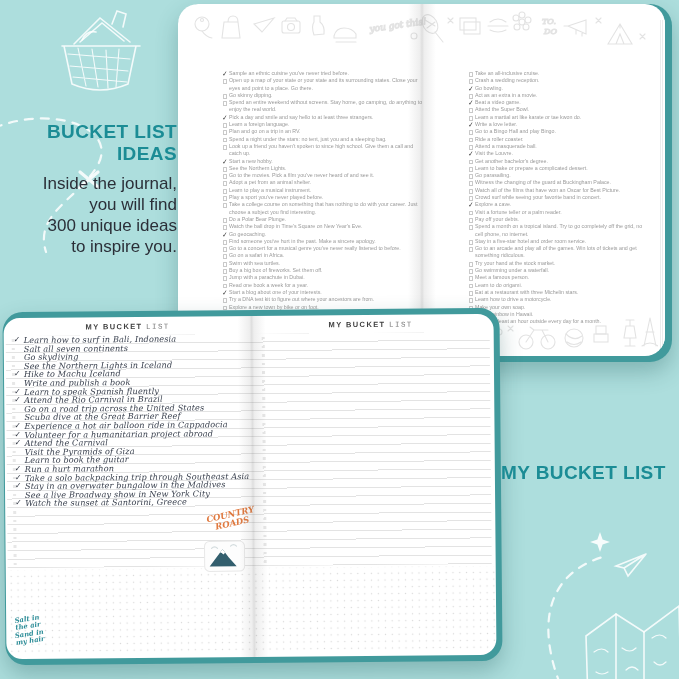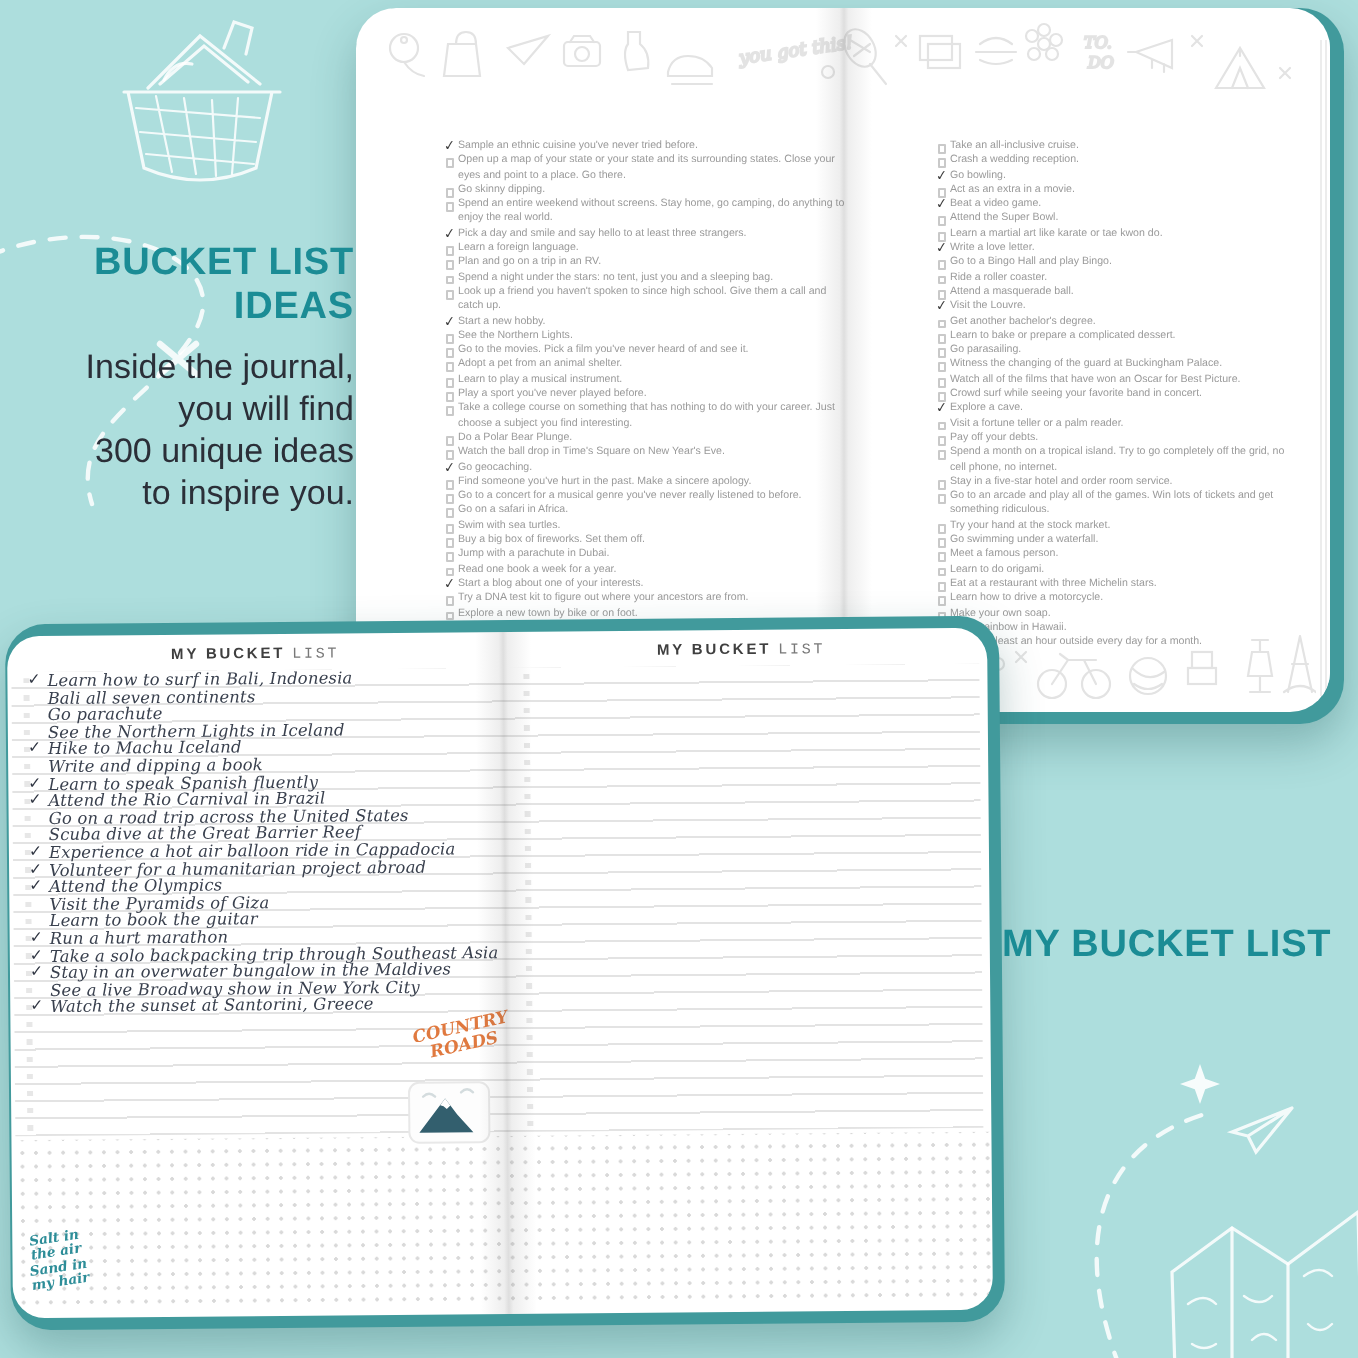--- a/index.html
+++ b/index.html
@@ -468,32 +468,32 @@
         <span class="bold">MY BUCKET</span>
         <span class="light">LIST</span>
       </div>
 
       <div class="ruled"></div>
       <div class="sq-col" style="left:8px;"></div>
       <div class="sq-col" style="left:258px;"></div>
 
       <div class="hand">
           <div class="hand-row"><span class="mark checked">✓</span><span class="txt">Learn how to surf in Bali, Indonesia</span></div>
-          <div class="hand-row"><span class="mark box"></span><span class="txt">Bali all seven continents</span></div>
-          <div class="hand-row"><span class="mark box"></span><span class="txt">Go parachute</span></div>
+          <div class="hand-row"><span class="mark box"></span><span class="txt">Salt all seven continents</span></div>
+          <div class="hand-row"><span class="mark box"></span><span class="txt">Go skydiving</span></div>
           <div class="hand-row"><span class="mark box"></span><span class="txt">See the Northern Lights in Iceland</span></div>
           <div class="hand-row"><span class="mark checked">✓</span><span class="txt">Hike to Machu Iceland</span></div>
-          <div class="hand-row"><span class="mark box"></span><span class="txt">Write and dipping a book</span></div>
+          <div class="hand-row"><span class="mark box"></span><span class="txt">Write and publish a book</span></div>
           <div class="hand-row"><span class="mark checked">✓</span><span class="txt">Learn to speak Spanish fluently</span></div>
           <div class="hand-row"><span class="mark checked">✓</span><span class="txt">Attend the Rio Carnival in Brazil</span></div>
           <div class="hand-row"><span class="mark box"></span><span class="txt">Go on a road trip across the United States</span></div>
           <div class="hand-row"><span class="mark box"></span><span class="txt">Scuba dive at the Great Barrier Reef</span></div>
           <div class="hand-row"><span class="mark checked">✓</span><span class="txt">Experience a hot air balloon ride in Cappadocia</span></div>
           <div class="hand-row"><span class="mark checked">✓</span><span class="txt">Volunteer for a humanitarian project abroad</span></div>
-          <div class="hand-row"><span class="mark checked">✓</span><span class="txt">Attend the Olympics</span></div>
+          <div class="hand-row"><span class="mark checked">✓</span><span class="txt">Attend the Carnival</span></div>
           <div class="hand-row"><span class="mark box"></span><span class="txt">Visit the Pyramids of Giza</span></div>
           <div class="hand-row"><span class="mark box"></span><span class="txt">Learn to book the guitar</span></div>
           <div class="hand-row"><span class="mark checked">✓</span><span class="txt">Run a hurt marathon</span></div>
           <div class="hand-row"><span class="mark checked">✓</span><span class="txt">Take a solo backpacking trip through Southeast Asia</span></div>
           <div class="hand-row"><span class="mark checked">✓</span><span class="txt">Stay in an overwater bungalow in the Maldives</span></div>
           <div class="hand-row"><span class="mark box"></span><span class="txt">See a live Broadway show in New York City</span></div>
           <div class="hand-row"><span class="mark checked">✓</span><span class="txt">Watch the sunset at Santorini, Greece</span></div>
         </div>
 
       <div class="dots"></div>

